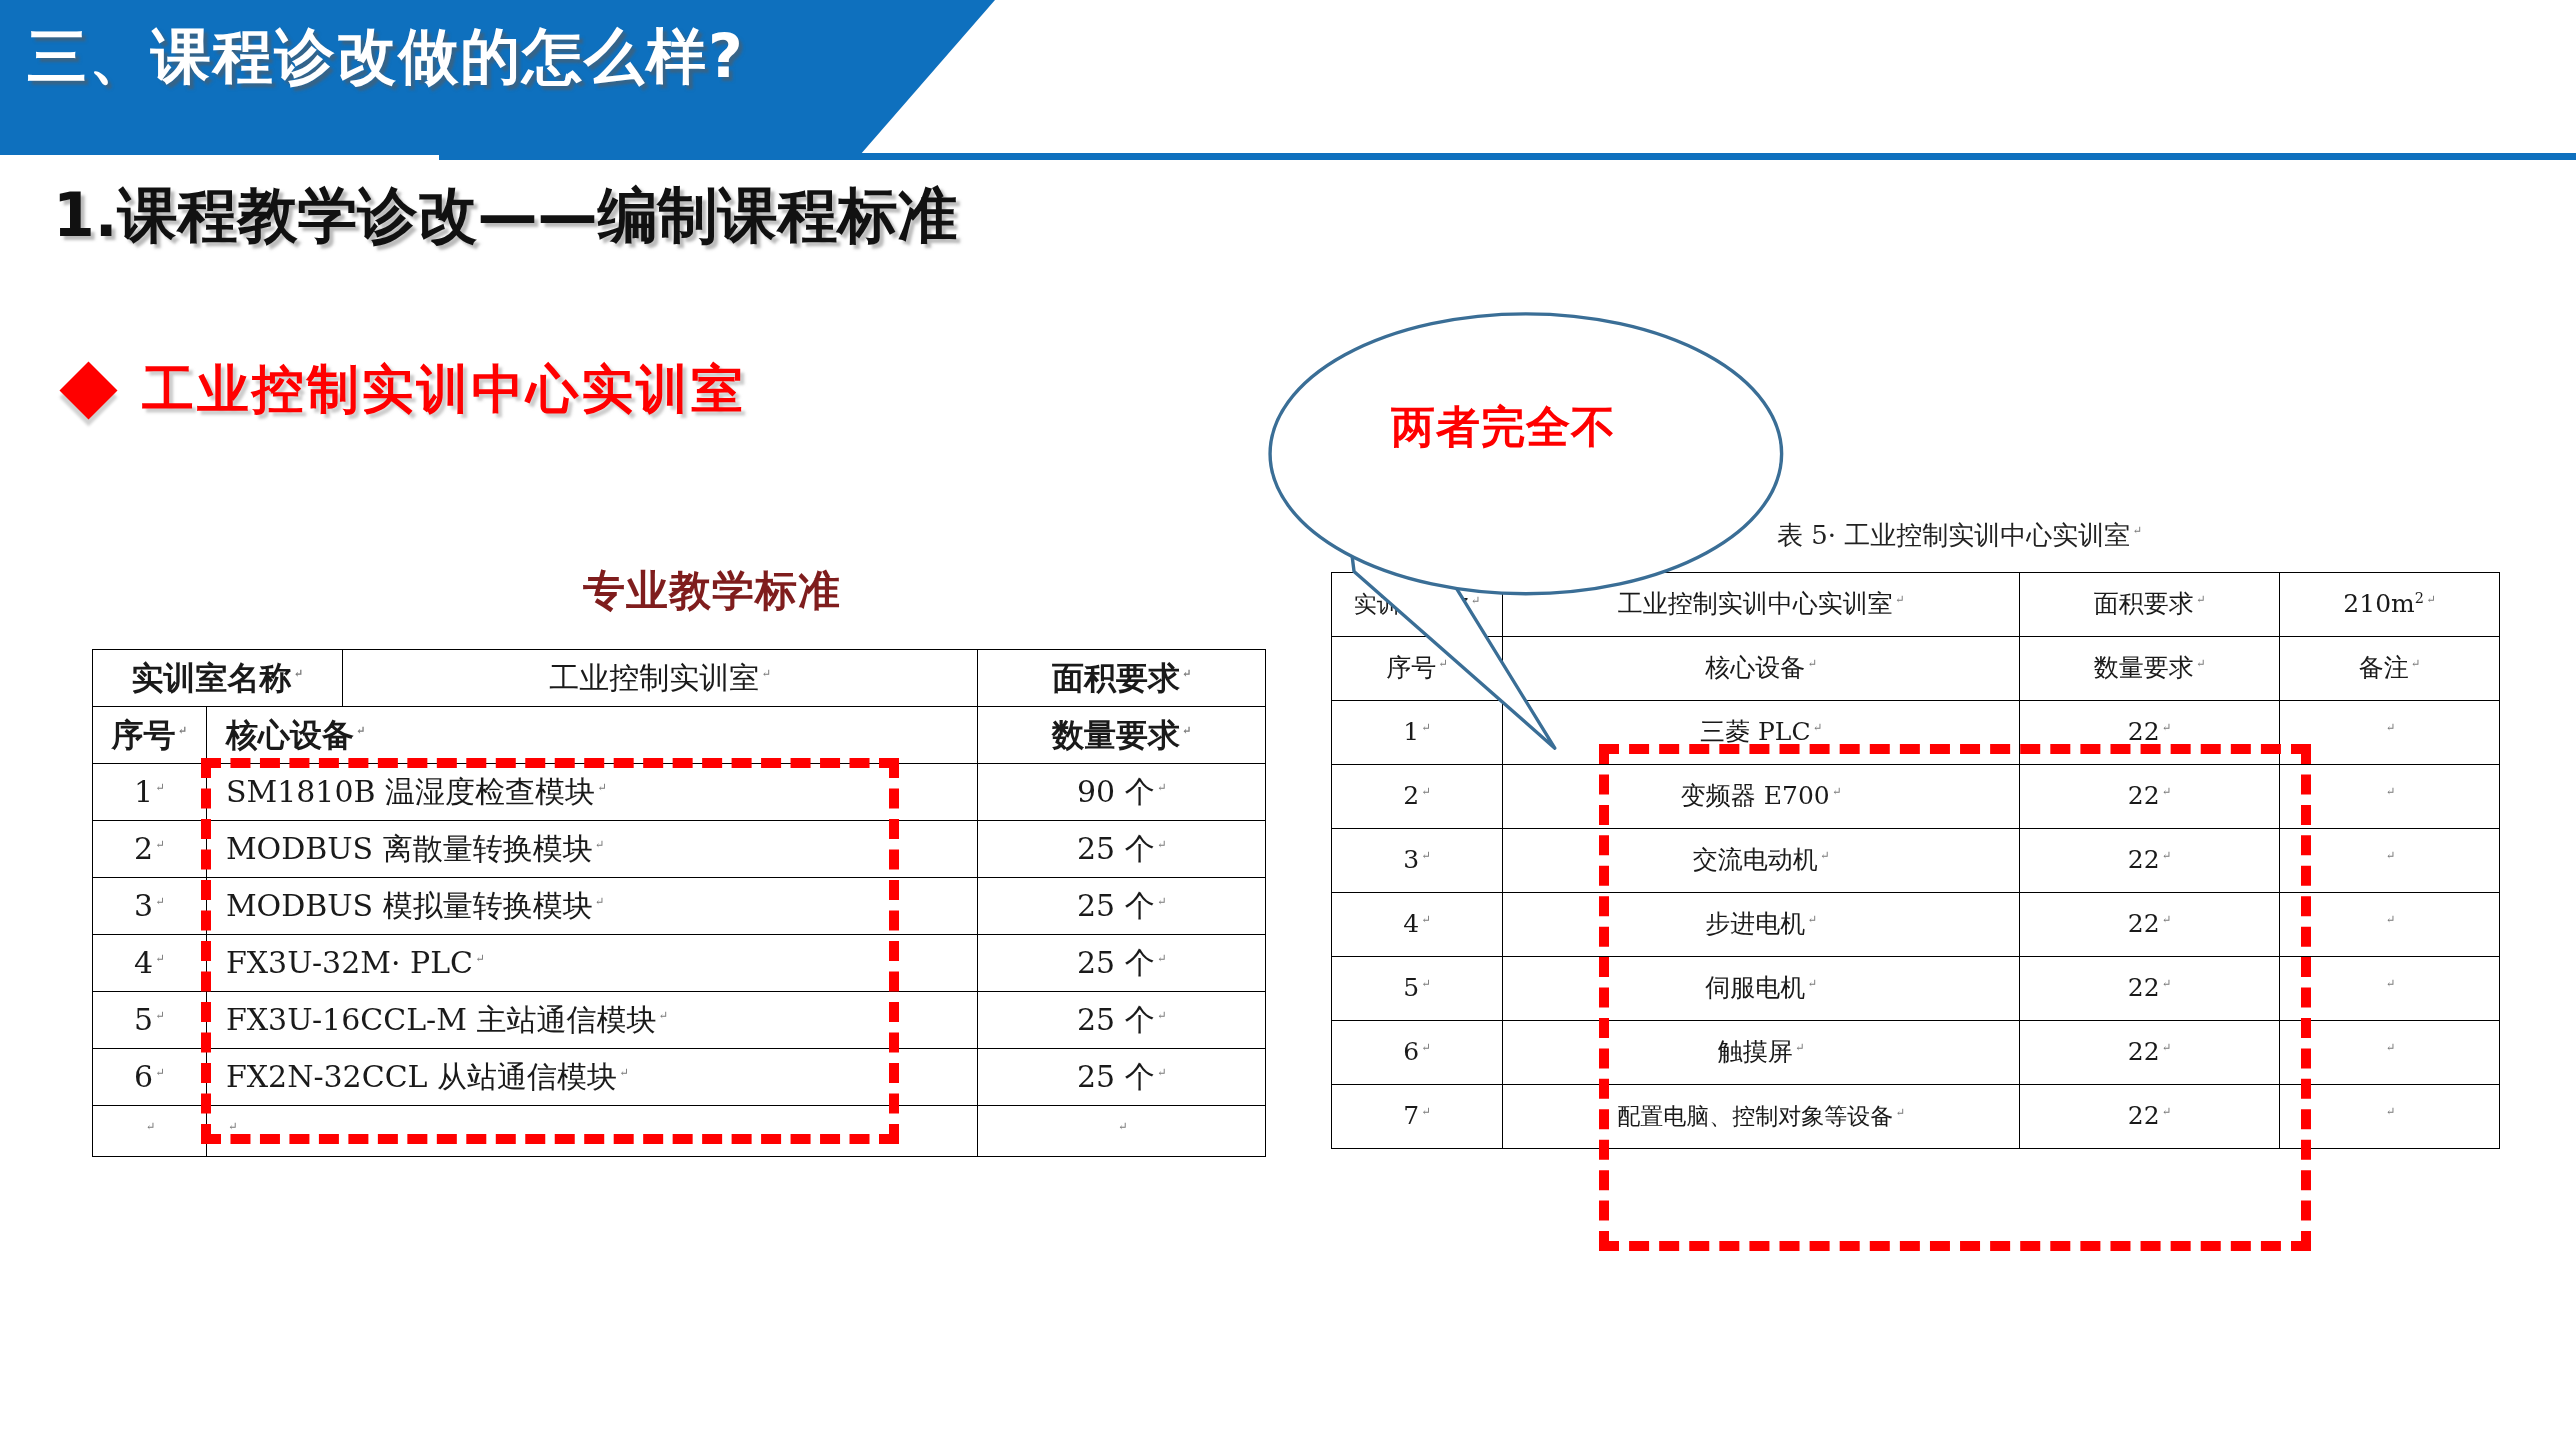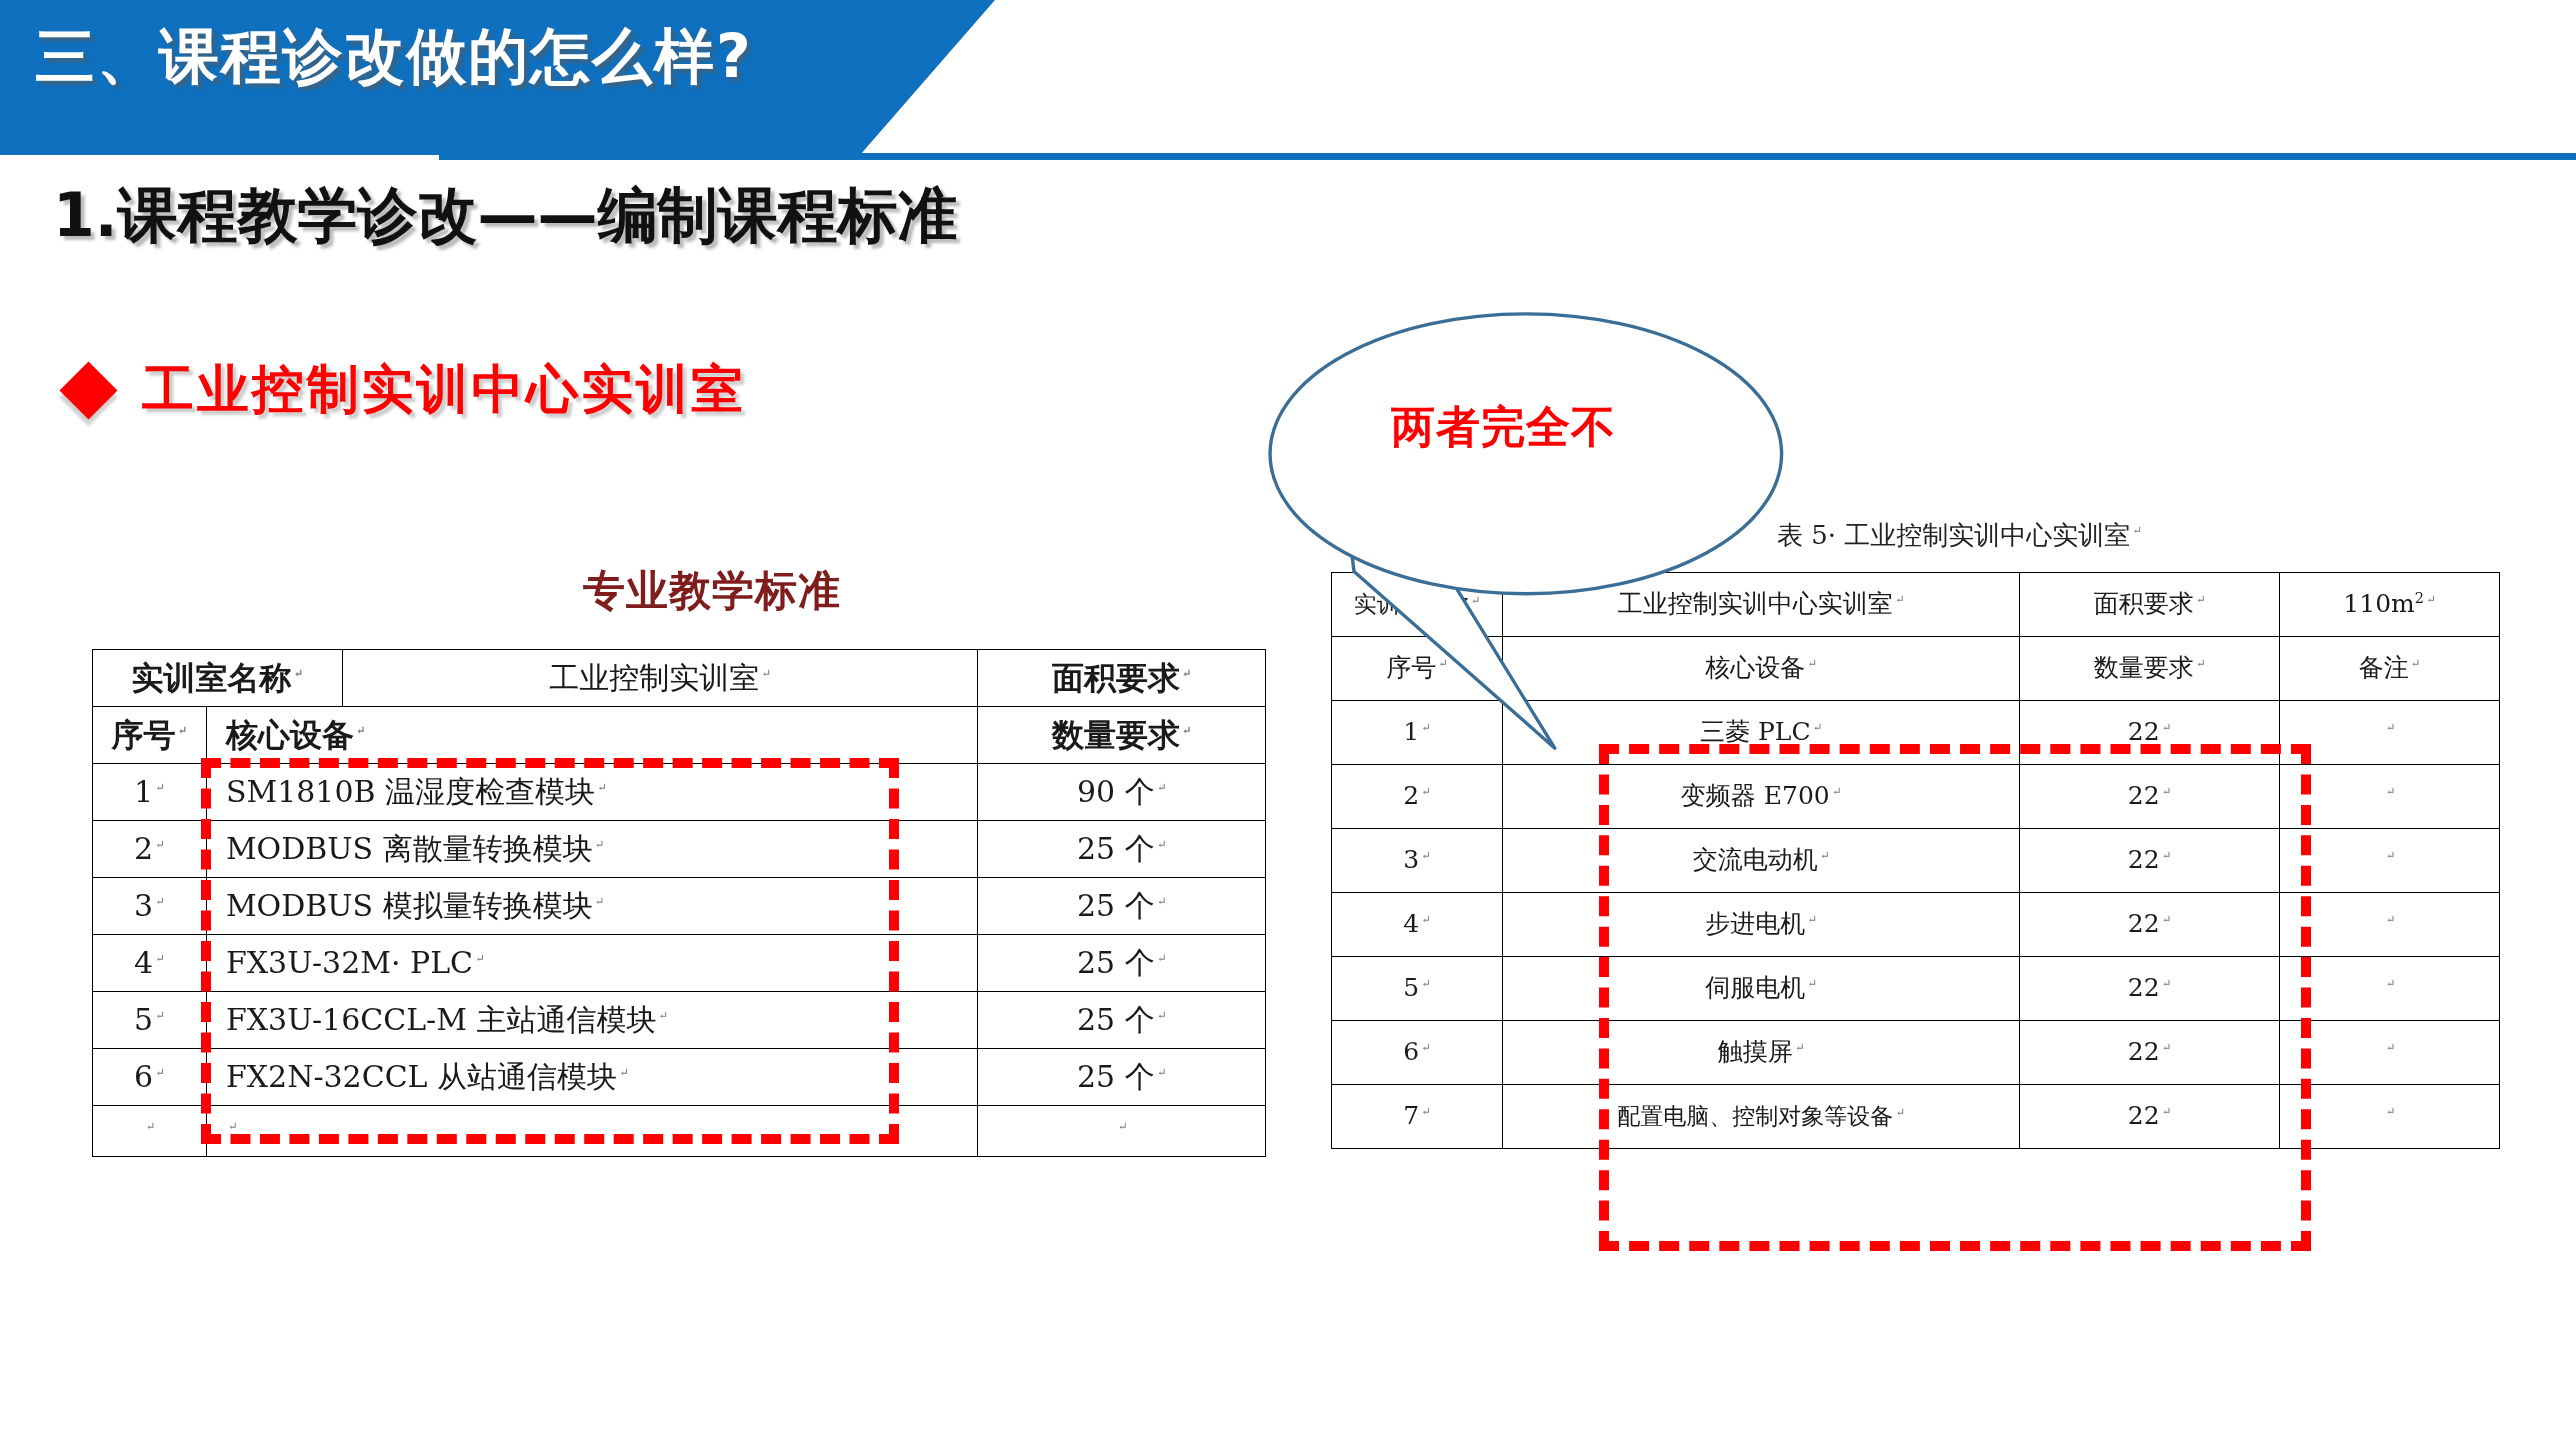--- a/index.html
+++ b/index.html
@@ -11,21 +11,21 @@
     position:relative;
   }
 
   
   #header-banner{
     position:absolute; left:0; top:0; width:995px; height:155px;
     background:#0E70BE;
     clip-path:polygon(0 0, 995px 0, 860px 155px, 0 155px);
   }
   #header-title{
-    position:absolute; left:35px; top:17.4px;
+    position:absolute; left:27px; top:17.4px;
     font-size:60px; font-weight:bold; color:#ffffff;
     letter-spacing:1.9px;
     text-shadow:3.9px 3.9px 2.9px rgba(90,90,90,0.55);
     white-space:nowrap;
     font-family:"DejaVu Sans","Liberation Sans",sans-serif;
   }
   #header-rule{
     position:absolute; left:439px; top:153px; width:2137px; height:6.8px;
     background:#0E70BE;
   }
@@ -195,21 +195,21 @@
   </tr>
 </tbody>
   </table>
 
 <table class="doc-table" id="table-right">
   <tbody>
       <tr>
     <td class="small" style="width:166px"><span>实训室名称</span><span class="pil">↵</span></td>
     <td style="width:529px"><span>工业控制实训中心实训室</span><span class="pil">↵</span></td>
     <td style="width:259px"><span>面积要求</span><span class="pil">↵</span></td>
-    <td style="width:214px"><span>110m</span><sup style="font-size:14.5px">2</sup><span class="pil">↵</span></td>
+    <td style="width:214px"><span>210m</span><sup style="font-size:14.5px">2</sup><span class="pil">↵</span></td>
   </tr>
   <tr>
     <td><span>序号</span><span class="pil">↵</span></td>
     <td><span>核心设备</span><span class="pil">↵</span></td>
     <td><span>数量要求</span><span class="pil">↵</span></td>
     <td><span>备注</span><span class="pil">↵</span></td>
   </tr>
   <tr>
     <td><span>1</span><span class="pil">↵</span></td>
     <td><span>三菱 PLC</span><span class="pil">↵</span></td>

